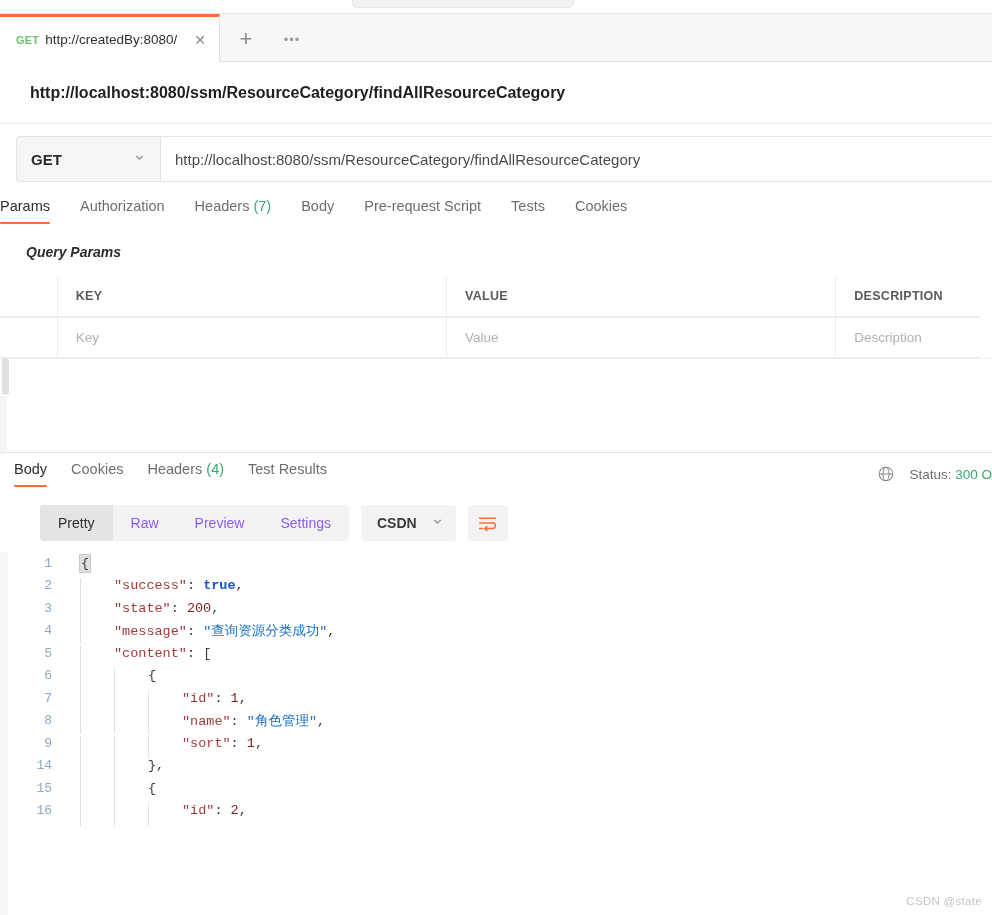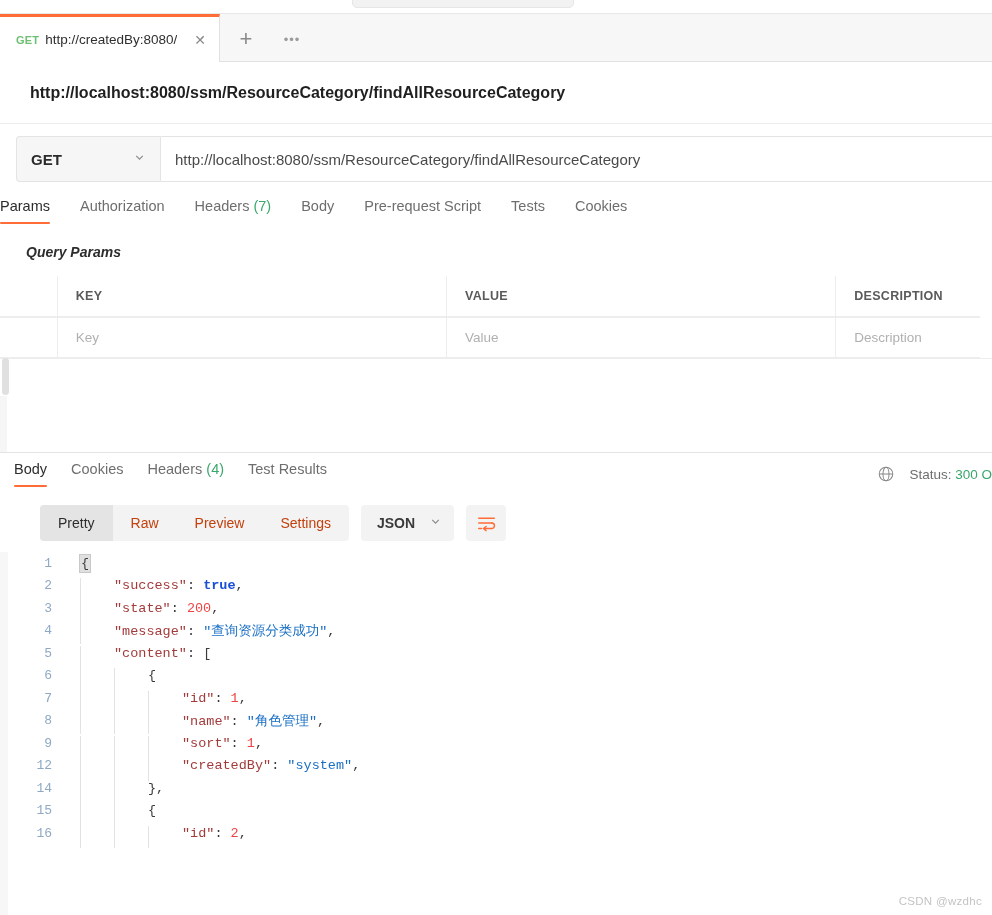--- a/index.html
+++ b/index.html
@@ -130,21 +130,21 @@
   .respmeta { position:absolute; right:0; top:12px; display:flex; align-items:center; }
   .globe { width:18px; height:18px; margin-right:14px; color:#8a8a8a; }
   .statustext { font-size:13.5px; color:#6e6e6e; white-space:nowrap; }
   .statustext b { color:#3aa76d; font-weight:normal; }
 
   
   .bodytools { position:absolute; left:16px; top:505px; display:flex; align-items:center;margin-left:24px; }
   .segwrap { display:flex; background:#f3f3f3; border-radius:4px; overflow:hidden; height:36px; }
   .seg {
     display:flex; align-items:center; justify-content:center;
-    height:36px; padding:0 18px; font-size:14px; color:#c2410c; white-space:nowrap;
+    height:36px; padding:0 18px; font-size:14px; color:#8b5cf6; white-space:nowrap;
   }
   .seg.sel { background:#e4e4e4; color:#2d2d2d; }
   .fmtsel {
     margin-left:12px; height:36px; background:#f3f3f3; border-radius:4px;
     display:flex; align-items:center; padding:0 12px 0 16px; font-size:14px; color:#3a3a3a; font-weight:600;
   }
   .fmtsel .chev { margin-left:14px; color:#8b8b8b; font-weight:normal; }
   .wrapbtn {
     margin-left:12px; width:40px; height:36px; background:#f3f3f3; border-radius:4px;
     display:flex; align-items:center; justify-content:center;
@@ -159,21 +159,21 @@
     width:58px; text-align:right; padding-right:14px;
     font-family:"Liberation Mono", monospace; font-size:13px; color:#8fa9c4;
     flex:none;
   }
   .ctext {
     position:relative; font-family:"Liberation Mono", monospace; font-size:13.5px;
     color:#333; white-space:pre; flex:1;
   }
   .tok-key { color:#a33b3b; }
   .tok-str { color:#1a6fc4; }
-  .tok-num { color:#ef4444; }
+  .tok-num { color:#7f1d1d; }
   .tok-bool{ color:#1b4fd8; font-weight:bold; }
   .tok-pun { color:#3a3a3a; }
   .bracketbox {
     display:inline-block; background:#e0e0e0; border:1px solid #c9c9c9;
     line-height:17px; padding:0 1px; margin-left:-1px;
   }
   .guide { position:absolute; top:0; width:1px; height:22.5px; background:#e2e2e2; }
 
   .watermark {
     position:absolute; right:10px; bottom:8px;
@@ -270,21 +270,21 @@
   </div>
 
   <div class="bodytools">
     <div class="segwrap">
       <div class="seg sel">Pretty</div>
       <div class="seg">Raw</div>
       <div class="seg">Preview</div>
       <div class="seg">Settings</div>
     </div>
     <div class="fmtsel">
-      <span>JSON</span>
+      <span>CSDN</span>
       <span class="chev">
         <svg width="13" height="13" viewBox="0 0 24 24" fill="none" stroke="currentColor" stroke-width="2.2">
             <polyline points="6 9 12 15 18 9"></polyline>
           </svg>
       </span>
     </div>
     <div class="wrapbtn">
       <svg width="19" height="17" viewBox="0 0 22 18" fill="none" stroke="#ff6c37" stroke-width="1.7" stroke-linecap="round">
         <line x1="2" y1="3" x2="20" y2="3"></line>
         <line x1="2" y1="8.5" x2="17" y2="8.5"></line>
@@ -328,32 +328,28 @@
         </div>
         <div class="cline">
           <div class="lnum">8</div>
           <div class="ctext"><span class="guide" style="left: 14px;"></span><span class="guide" style="left: 48px;"></span><span class="guide" style="left: 82px;"></span><span style="display: inline-block; width: 116px;"></span><span class="tok-key">"name"</span><span class="tok-pun">: </span><span class="tok-str">"角色管理"</span><span class="tok-pun">,</span></div>
         </div>
         <div class="cline">
           <div class="lnum">9</div>
           <div class="ctext"><span class="guide" style="left: 14px;"></span><span class="guide" style="left: 48px;"></span><span class="guide" style="left: 82px;"></span><span style="display: inline-block; width: 116px;"></span><span class="tok-key">"sort"</span><span class="tok-pun">: </span><span class="tok-num">1</span><span class="tok-pun">,</span></div>
         </div>
         <div class="cline">
-          <div class="lnum">12</div>
-          <div class="ctext"><span class="guide" style="left: 14px;"></span><span class="guide" style="left: 48px;"></span><span class="guide" style="left: 82px;"></span><span style="display: inline-block; width: 116px;"></span><span class="tok-key">"createdBy"</span><span class="tok-pun">: </span><span class="tok-str">"system"</span><span class="tok-pun">,</span></div>
-        </div>
-        <div class="cline">
           <div class="lnum">14</div>
           <div class="ctext"><span class="guide" style="left: 14px;"></span><span class="guide" style="left: 48px;"></span><span style="display: inline-block; width: 82px;"></span><span class="tok-pun">}</span><span class="tok-pun">,</span></div>
         </div>
         <div class="cline">
           <div class="lnum">15</div>
           <div class="ctext"><span class="guide" style="left: 14px;"></span><span class="guide" style="left: 48px;"></span><span style="display: inline-block; width: 82px;"></span><span class="tok-pun">{</span></div>
         </div>
         <div class="cline">
           <div class="lnum">16</div>
           <div class="ctext"><span class="guide" style="left: 14px;"></span><span class="guide" style="left: 48px;"></span><span class="guide" style="left: 82px;"></span><span style="display: inline-block; width: 116px;"></span><span class="tok-key">"id"</span><span class="tok-pun">: </span><span class="tok-num">2</span><span class="tok-pun">,</span></div>
         </div>
       </div>
   </div>
 
-  <div class="watermark">CSDN @wzdhc</div>
+  <div class="watermark">CSDN @state</div>
 </div>
 
 </body></html>

